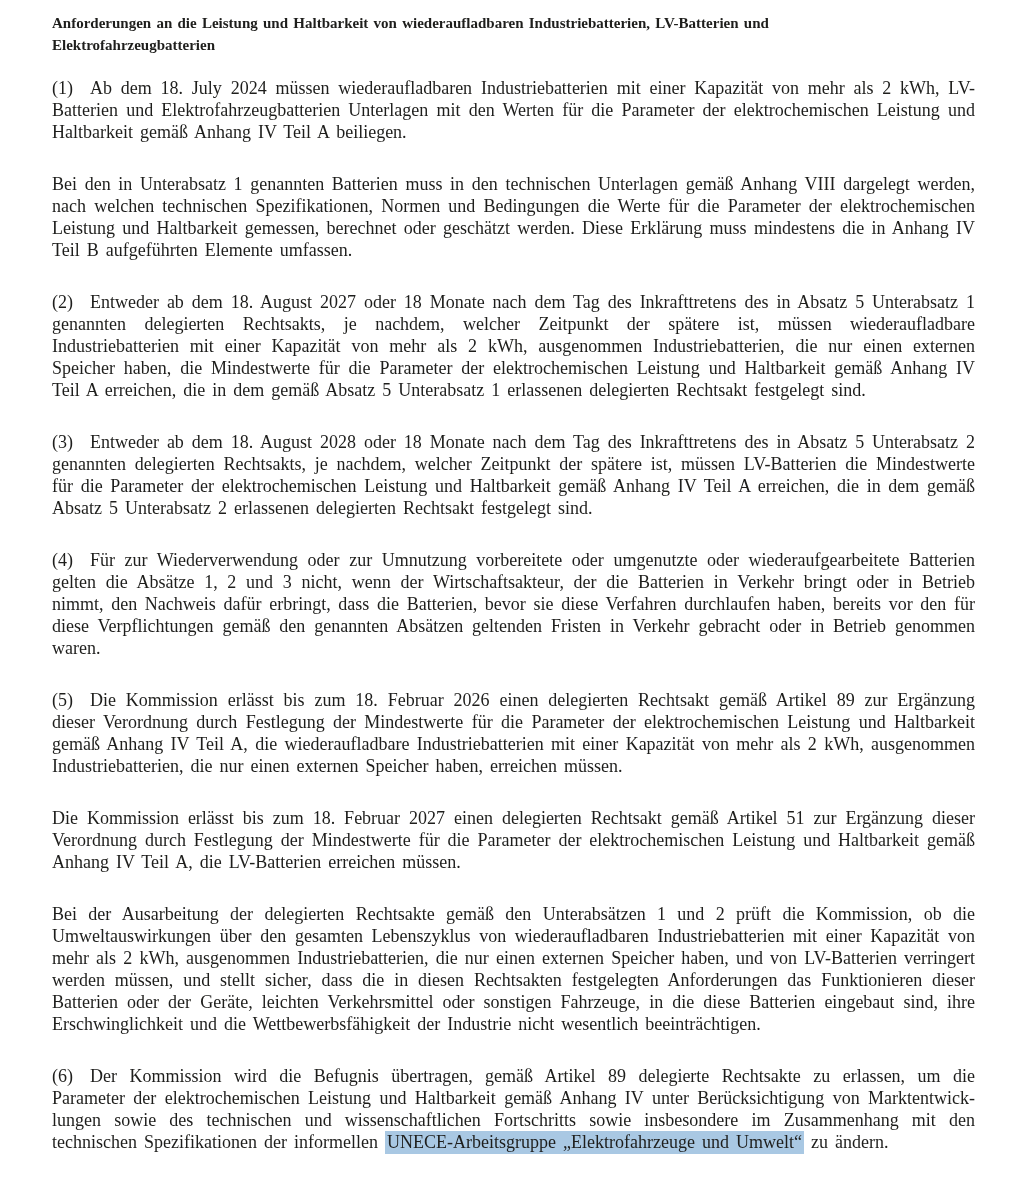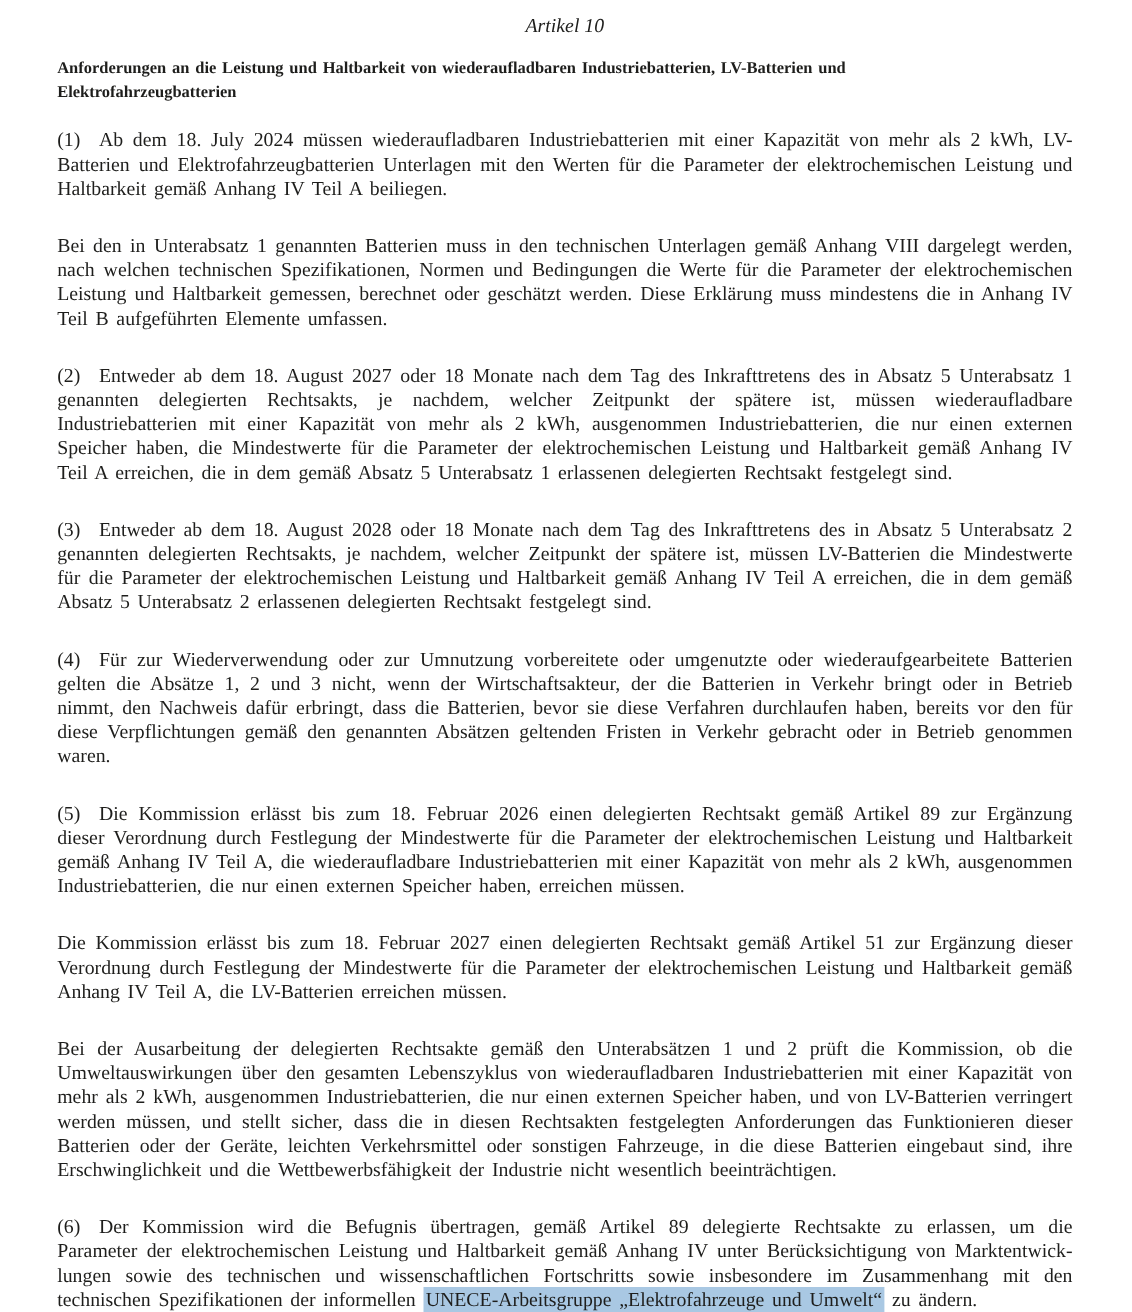--- a/index.html
+++ b/index.html
@@ -55,21 +55,20 @@
     color: inherit;
     padding: 1px 2px 2px 2px;
     
   }
 </style>
 </head>
 <body style="background: rgb(255, 255, 255);">
 
 <div class="page" style="color: rgb(30, 30, 28);">
 
-  <div class="kicker">Artikel 10</div>
 
   <h1 class="title">Anforderungen an die Leistung und Haltbarkeit von wiederaufladbaren Industriebatterien, LV-Batterien und
 Elektrofahrzeugbatterien</h1>
 
   <p class="para">
     <span class="pnum">(1)</span><span class="pgap"></span><span>Ab dem 18. July 2024 müssen wiederaufladbaren Industriebatterien mit einer Kapazität von mehr als 2 kWh, LV-Batterien und Elektrofahrzeugbatterien Unterlagen mit den Werten für die Parameter der elektrochemischen Leistung und Haltbarkeit gemäß Anhang IV Teil A beiliegen.</span>
   </p>
 
   <p class="para">
     <span>Bei den in Unterabsatz 1 genannten Batterien muss in den technischen Unterlagen gemäß Anhang VIII dargelegt werden, nach welchen technischen Spezifikationen, Normen und Bedingungen die Werte für die Parameter der elektroche­mischen Leistung und Haltbarkeit gemessen, berechnet oder geschätzt werden. Diese Erklärung muss mindestens die in Anhang IV Teil B aufgeführten Elemente umfassen.</span>

